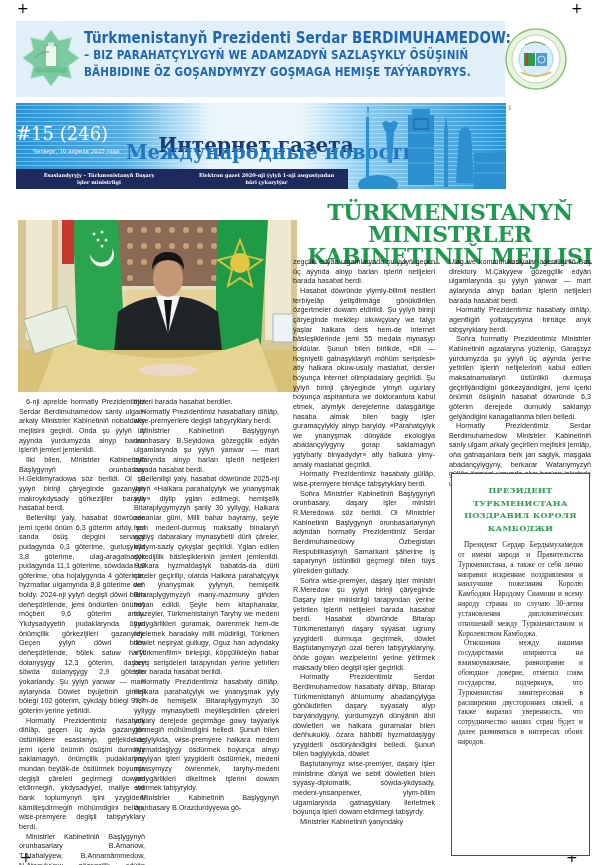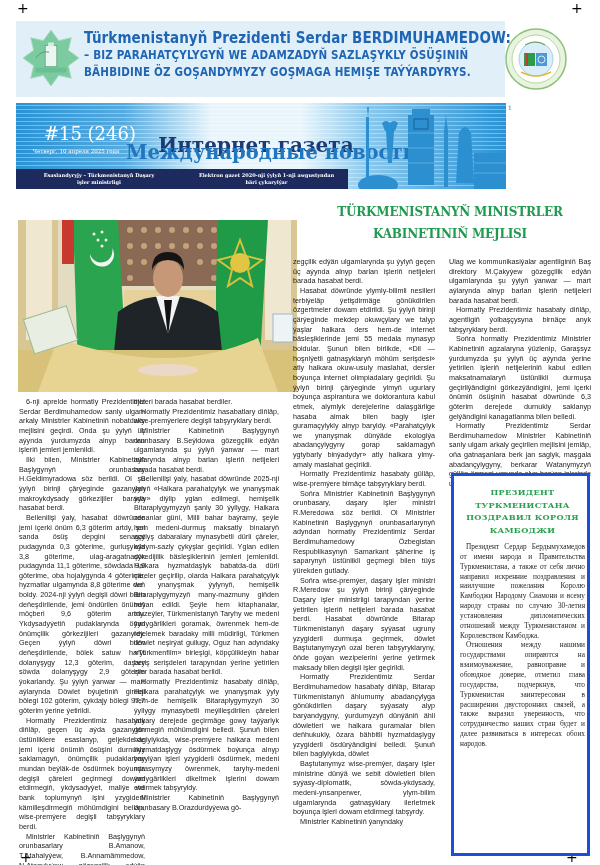--- a/index.html
+++ b/index.html
@@ -10,46 +10,46 @@
   .star-logo { position: absolute; left: 22px; top: 29px; width: 58px; height: 58px; }
   .quote-text { position: absolute; left: 84px; top: 29px; width: 340px; text-align: center; font-family: "DejaVu Sans Condensed", "DejaVu Sans", sans-serif; font-weight: bold; color: #1f65b4; }
   .quote-line1 { font-size: 15px; line-height: 18px; letter-spacing: 0.1px; white-space: nowrap; }
   .quote-line2, .quote-line3 { font-size: 11.5px; line-height: 17px; letter-spacing: 0.2px; white-space: nowrap; }
   .round-logo { position: absolute; left: 505px; top: 28px; width: 62px; height: 62px; }
   .banner-bg { position: absolute; left: 16px; top: 21px; width: 489px; height: 76px; background: #e1f0f8; }
 
   
   .masthead { position: absolute; left: 16px; top: 103px; width: 490px; height: 86px; overflow: hidden; background: linear-gradient(90deg, #2a93d4 0%, #55abe0 22%, #eaf5fb 40%, #eaf5fb 58%, #8ac8ed 72%, #2a93d4 100%); }
   .masthead-stripes { position: absolute; inset: 0; background: repeating-linear-gradient(0deg, rgba(255,255,255,0.0) 0px, rgba(255,255,255,0.0) 3px, rgba(255,255,255,0.35) 3px, rgba(255,255,255,0.35) 4px); }
-  .issue-number { position: absolute; left: 0; top: 20px; width: 120px; text-align: right; font-family: "DejaVu Serif", serif; font-size: 18px; color: #ffffff; }
+  .issue-number { position: absolute; left: 0; top: 20px; width: 120px; text-align: left; font-family: "DejaVu Serif", serif; font-size: 18px; color: #ffffff; }
   .issue-date { position: absolute; left: 0; top: 45px; width: 120px; text-align: center; font-family: "DejaVu Serif", serif; font-size: 5.5px; color: #ffffff; }
   .masthead-title1 { position: absolute; left: 130px; top: 30px; width: 220px; text-align: center; font-family: "DejaVu Serif", serif; font-weight: bold; font-size: 20px; color: #1c3a73; white-space: nowrap; }
   .masthead-title2 { position: absolute; left: 110px; top: 38px; width: 250px; text-align: center; font-family: "DejaVu Serif", serif; font-weight: bold; font-size: 19.5px; color: #2077bf; white-space: nowrap; }
   .skyline { position: absolute; left: 340px; top: 0; width: 150px; height: 86px; }
   .masthead-bar { position: absolute; left: 0; top: 66px; width: 332px; height: 20px; background: #1c2a5e; }
   .bar-left { position: absolute; left: 8px; top: 3px; width: 150px; text-align: center; font-family: "DejaVu Serif", serif; font-weight: bold; font-size: 5px; line-height: 7px; color: #ffffff; }
   .bar-right { position: absolute; left: 168px; top: 3px; width: 165px; text-align: center; font-family: "DejaVu Serif", serif; font-weight: bold; font-size: 5px; line-height: 7px; color: #ffffff; }
   .page-num { position: absolute; left: 508px; top: 104px; font-family: "DejaVu Serif", serif; font-size: 6px; color: #2077bf; }
 
   
   .photo { position: absolute; left: 18px; top: 220px; width: 279px; height: 172px; overflow: hidden; background: #d8cfa6; }
 
   
-  .headline { position: absolute; left: 302px; top: 201px; width: 296px; text-align: center; font-family: "DejaVu Serif", serif; font-weight: bold; font-size: 12px; line-height: 22px; color: #1f9a4f; letter-spacing: -0.2px; }
+  .headline { position: absolute; left: 302px; top: 201px; width: 296px; text-align: center; font-family: "DejaVu Serif", serif; font-weight: bold; font-size: 22px; line-height: 22px; color: #1f9a4f; letter-spacing: -0.2px; }
 
   
   .col { position: absolute; font-family: "Liberation Sans", sans-serif; font-size: 7.2px; line-height: 9.65px; color: #1d1d1d; text-align: justify; hyphens: manual; }
   .col p { text-indent: 7px; }
   .col1 { left: 19px; top: 397px; width: 126px; }
   .col2 { left: 134px; top: 397px; width: 145px; }
   .col3 { left: 293px; top: 257px; width: 142px; }
   .col4 { left: 449px; top: 257px; width: 142px; }
 
   
-  .sidebox { position: absolute; left: 451px; top: 473px; width: 139px; height: 383px; border: 3px solid #1d4ed8; background: #ffffff; }
+  .sidebox { position: absolute; left: 451px; top: 473px; width: 139px; height: 383px; border: 1px solid #1d4ed8; background: #ffffff; }
   .sidebox-title { position: absolute; left: 0; top: 10px; width: 137px; text-align: center; font-family: "DejaVu Serif", serif; font-weight: bold; font-size: 8.2px; line-height: 12.5px; color: #2aa050; letter-spacing: 0.3px; }
   .sidebox-body { position: absolute; left: 6px; top: 66px; width: 125px; font-family: "Liberation Serif", serif; font-size: 7.3px; line-height: 9.85px; color: #262626; text-align: justify; }
   .sidebox-body p { text-indent: 6px; }
 </style>
 </head>
 <body>
 
 <span class="crop" style="left:17px; top:1px;">+</span>
 <span class="crop" style="left:571px; top:1px;">+</span>
 <span class="crop" style="left:20px; top:850px;">+</span>

